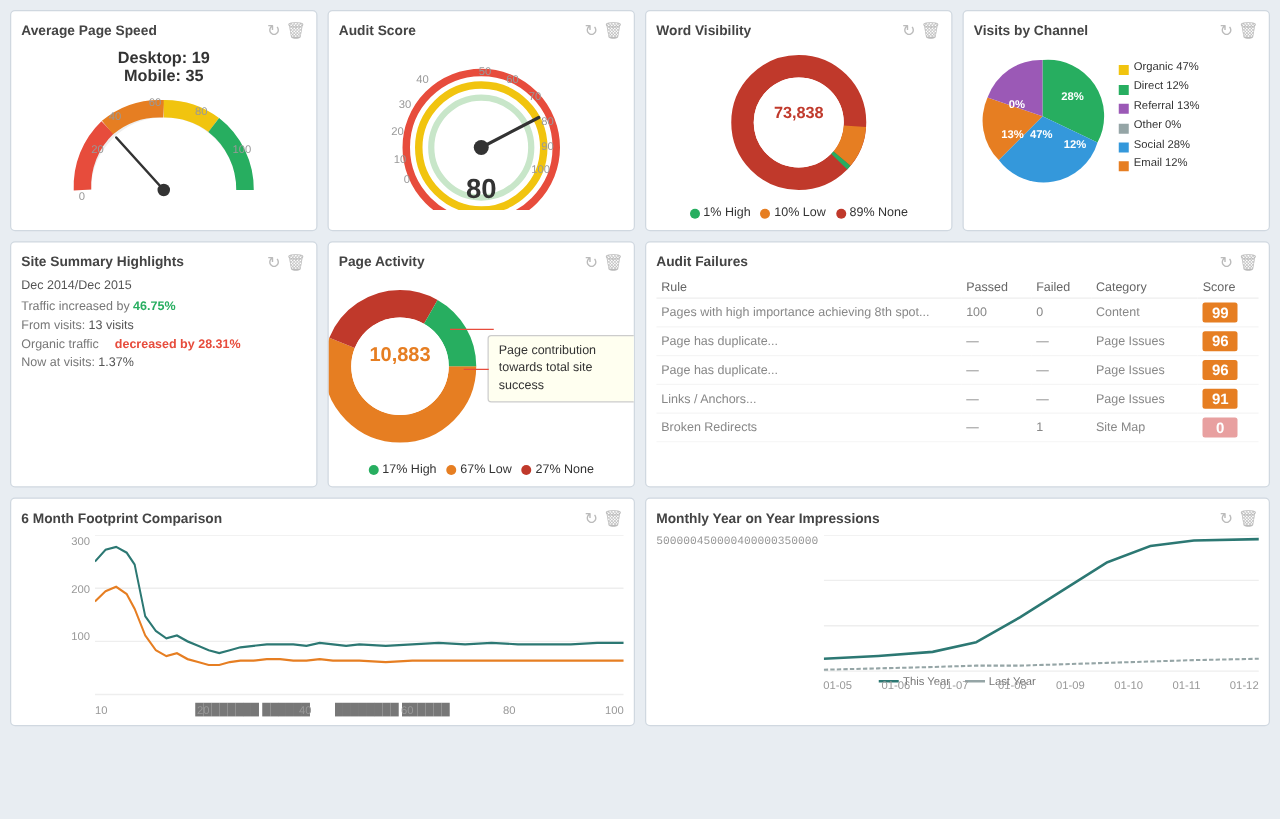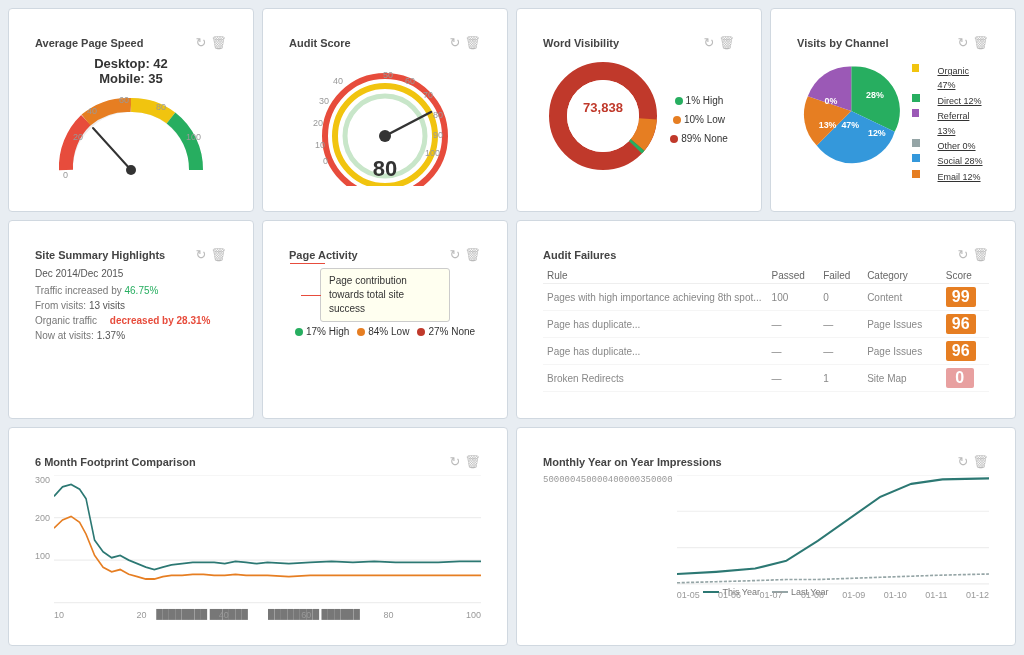--- a/index.html
+++ b/index.html
@@ -13,21 +13,21 @@
     .dashboard {
       display: grid;
       grid-template-columns: 1fr 1fr 1fr 1fr;
       grid-template-rows: auto auto auto;
       gap: 8px;
     }
     .widget {
       background: #fff;
       border: 1px solid #d0d8e0;
       border-radius: 4px;
-      padding: 26px;
+      padding: 8px;
       position: relative;
       overflow: hidden;
     }
     .widget-header {
       display: flex;
       justify-content: space-between;
       align-items: center;
       margin-bottom: 6px;
     }
     .widget-title {
@@ -85,21 +85,21 @@
     
     .audit-score-container {
       display: flex;
       flex-direction: column;
       align-items: center;
     }
 
     
     .donut-container {
       display: flex;
-      flex-direction: row;
+      flex-direction: column;
       align-items: center;
     }
     .donut-legend {
       display: flex;
       gap: 8px;
       font-size: 10px;
       margin-top: 4px;
       flex-wrap: wrap;
       justify-content: center;
     }
@@ -109,45 +109,44 @@
       gap: 3px;
     }
     .legend-dot {
       width: 8px;
       height: 8px;
       border-radius: 50%;
       display: inline-block;
     }
     .visits-legend-row {
       display: flex;
-      align-items: flex-start;
-      gap: 18px;
+      align-items: flex-end;
+      gap: 4px;
       margin-bottom: 1px;
-      text-decoration: underline;
     }
     .visits-legend-color {
       width: 8px;
       height: 8px;
       display: inline-block;
     }
 
     
     .site-summary-date {
       font-size: 10px;
       color: #555;
       margin-bottom: 6px;
     }
     .site-summary-row {
       font-size: 10px;
       margin-bottom: 4px;
       color: #777;
     }
     .site-summary-row .highlight-green {
       color: #27ae60;
-      font-weight: normal;
+      font-weight: bold;
     }
     .site-summary-row .highlight-red {
       color: #e74c3c;
       font-weight: bold;
       margin-left: 10px;
     }
 
     
     .page-activity-container {
       display: flex;
@@ -177,21 +176,21 @@
       padding: 3px 4px;
       border-bottom: 1px solid #f5f5f5;
       color: #888;
     }
     .score-badge {
       display: inline-block;
       padding: 1px 6px;
       border-radius: 2px;
       color: #fff;
       font-weight: bold;
-      font-size: 16px;
+      font-size: 12px;
       text-align: center;
       min-width: 28px;
     }
     .score-orange { background: #e67e22; }
     .score-pink { background: #e8a0a0; }
     .audit-scroll {
       max-height: 160px;
       overflow-y: auto;
     }
     .chart-legend {
@@ -220,21 +219,21 @@
 
   <div class="widget widget-avg-speed">
     <div class="widget-header">
       <span class="widget-title">Average Page Speed</span>
       <div class="widget-icons">
         <span class="widget-icon">↻</span>
         <span class="widget-icon">🗑</span>
       </div>
     </div>
     <div class="speed-values">
-      <div class="desktop">Desktop: 42</div>
+      <div class="desktop">Desktop: 19</div>
       <div class="mobile">Mobile: 35</div>
     </div>
     <div class="gauge-container">
       <svg width="160" height="90" viewBox="0 0 160 90">
 
         <path d="M 15 80 A 65 65 0 0 1 145 80" fill="none" stroke="#eee" stroke-width="14"></path>
 
         <path d="M 15 80 A 65 65 0 0 1 35 30" fill="none" stroke="#e74c3c" stroke-width="14"></path>
 
         <path d="M 35 30 A 65 65 0 0 1 80 15" fill="none" stroke="#e67e22" stroke-width="14"></path>
@@ -410,37 +409,49 @@
   <div class="widget widget-page-activity">
     <div class="widget-header">
       <span class="widget-title">Page Activity</span>
       <div class="widget-icons">
         <span class="widget-icon">↻</span>
         <span class="widget-icon">🗑</span>
       </div>
     </div>
     <div class="page-activity-container">
       <div style="position:relative; display:flex; align-items:center;">
+        <div class="donut-wrapper">
+          <svg width="140" height="140" viewBox="0 0 140 140">
+
+            <circle cx="70" cy="70" r="50" fill="none" stroke="#e67e22" stroke-width="22" stroke-dasharray="176 138" stroke-dashoffset="0"></circle>
+
+            <circle cx="70" cy="70" r="50" fill="none" stroke="#c0392b" stroke-width="22" stroke-dasharray="85 229" stroke-dashoffset="-176"></circle>
+
+            <circle cx="70" cy="70" r="50" fill="none" stroke="#27ae60" stroke-width="22" stroke-dasharray="53 261" stroke-dashoffset="-261"></circle>
+            <circle cx="70" cy="70" r="39" fill="white"></circle>
+            <text x="70" y="66" text-anchor="middle" font-size="16" font-weight="bold" fill="#e67e22">10,883</text>
+          </svg>
+        </div>
 
         <div style="position:relative;">
           <div style="width:2px; height:1px; background:#e74c3c; display:block; position:absolute; left:-30px; top:-5px; width:35px;"></div>
           <div style="background:#fffff0; border:1px solid #ccc; border-radius:3px; padding:5px 8px; font-size:10px; color:#333; width:130px; line-height:1.4; position:relative;">
             <div>Page contribution towards total site success</div>
             <div style="position:absolute; left:-20px; top:50%; width:20px; height:1px; background:#e74c3c;"></div>
           </div>
         </div>
       </div>
       <div class="donut-legend">
         <div class="legend-item">
           <span class="legend-dot" style="background:#27ae60;"></span>
           <span>17% High</span>
         </div>
         <div class="legend-item">
           <span class="legend-dot" style="background:#e67e22;"></span>
-          <span>84% Low</span>
+          <span>67% Low</span>
         </div>
         <div class="legend-item">
           <span class="legend-dot" style="background:#c0392b;"></span>
           <span>27% None</span>
         </div>
       </div>
     </div>
   </div>
 
   <div class="widget widget-audit-failures">
@@ -478,40 +489,47 @@
             <td><span class="score-badge score-orange">96</span></td>
           </tr>
           <tr>
             <td>Page has duplicate...</td>
             <td>—</td>
             <td>—</td>
             <td>Page Issues</td>
             <td><span class="score-badge score-orange">96</span></td>
           </tr>
           <tr>
+            <td>Links / Anchors...</td>
+            <td>—</td>
+            <td>—</td>
+            <td>Page Issues</td>
+            <td><span class="score-badge score-orange">91</span></td>
+          </tr>
+          <tr>
             <td>Broken Redirects</td>
             <td>—</td>
             <td>1</td>
             <td>Site Map</td>
             <td><span class="score-badge score-pink">0</span></td>
           </tr>
         </tbody>
       </table>
     </div>
   </div>
 
   <div class="widget widget-footprint">
     <div class="widget-header">
       <span class="widget-title">6 Month Footprint Comparison</span>
       <div class="widget-icons">
         <span class="widget-icon">↻</span>
         <span class="widget-icon">🗑</span>
       </div>
     </div>
-    <div style="display:flex; height:130px;">
+    <div style="display:flex; height:130px;margin-left:40px;">
       <div style="display:flex; flex-direction:column; justify-content:space-between; padding-right:4px; font-size:9px; color:#999; padding-bottom:16px;">
         <span>300</span>
         <span>200</span>
         <span>100</span>
         <span></span>
       </div>
       <div style="flex:1; position:relative;">
         <svg width="100%" height="100%" viewBox="0 0 400 110" preserveAspectRatio="none">
 
           <line x1="0" y1="0" x2="400" y2="0" stroke="#eee" stroke-width="1"></line>

